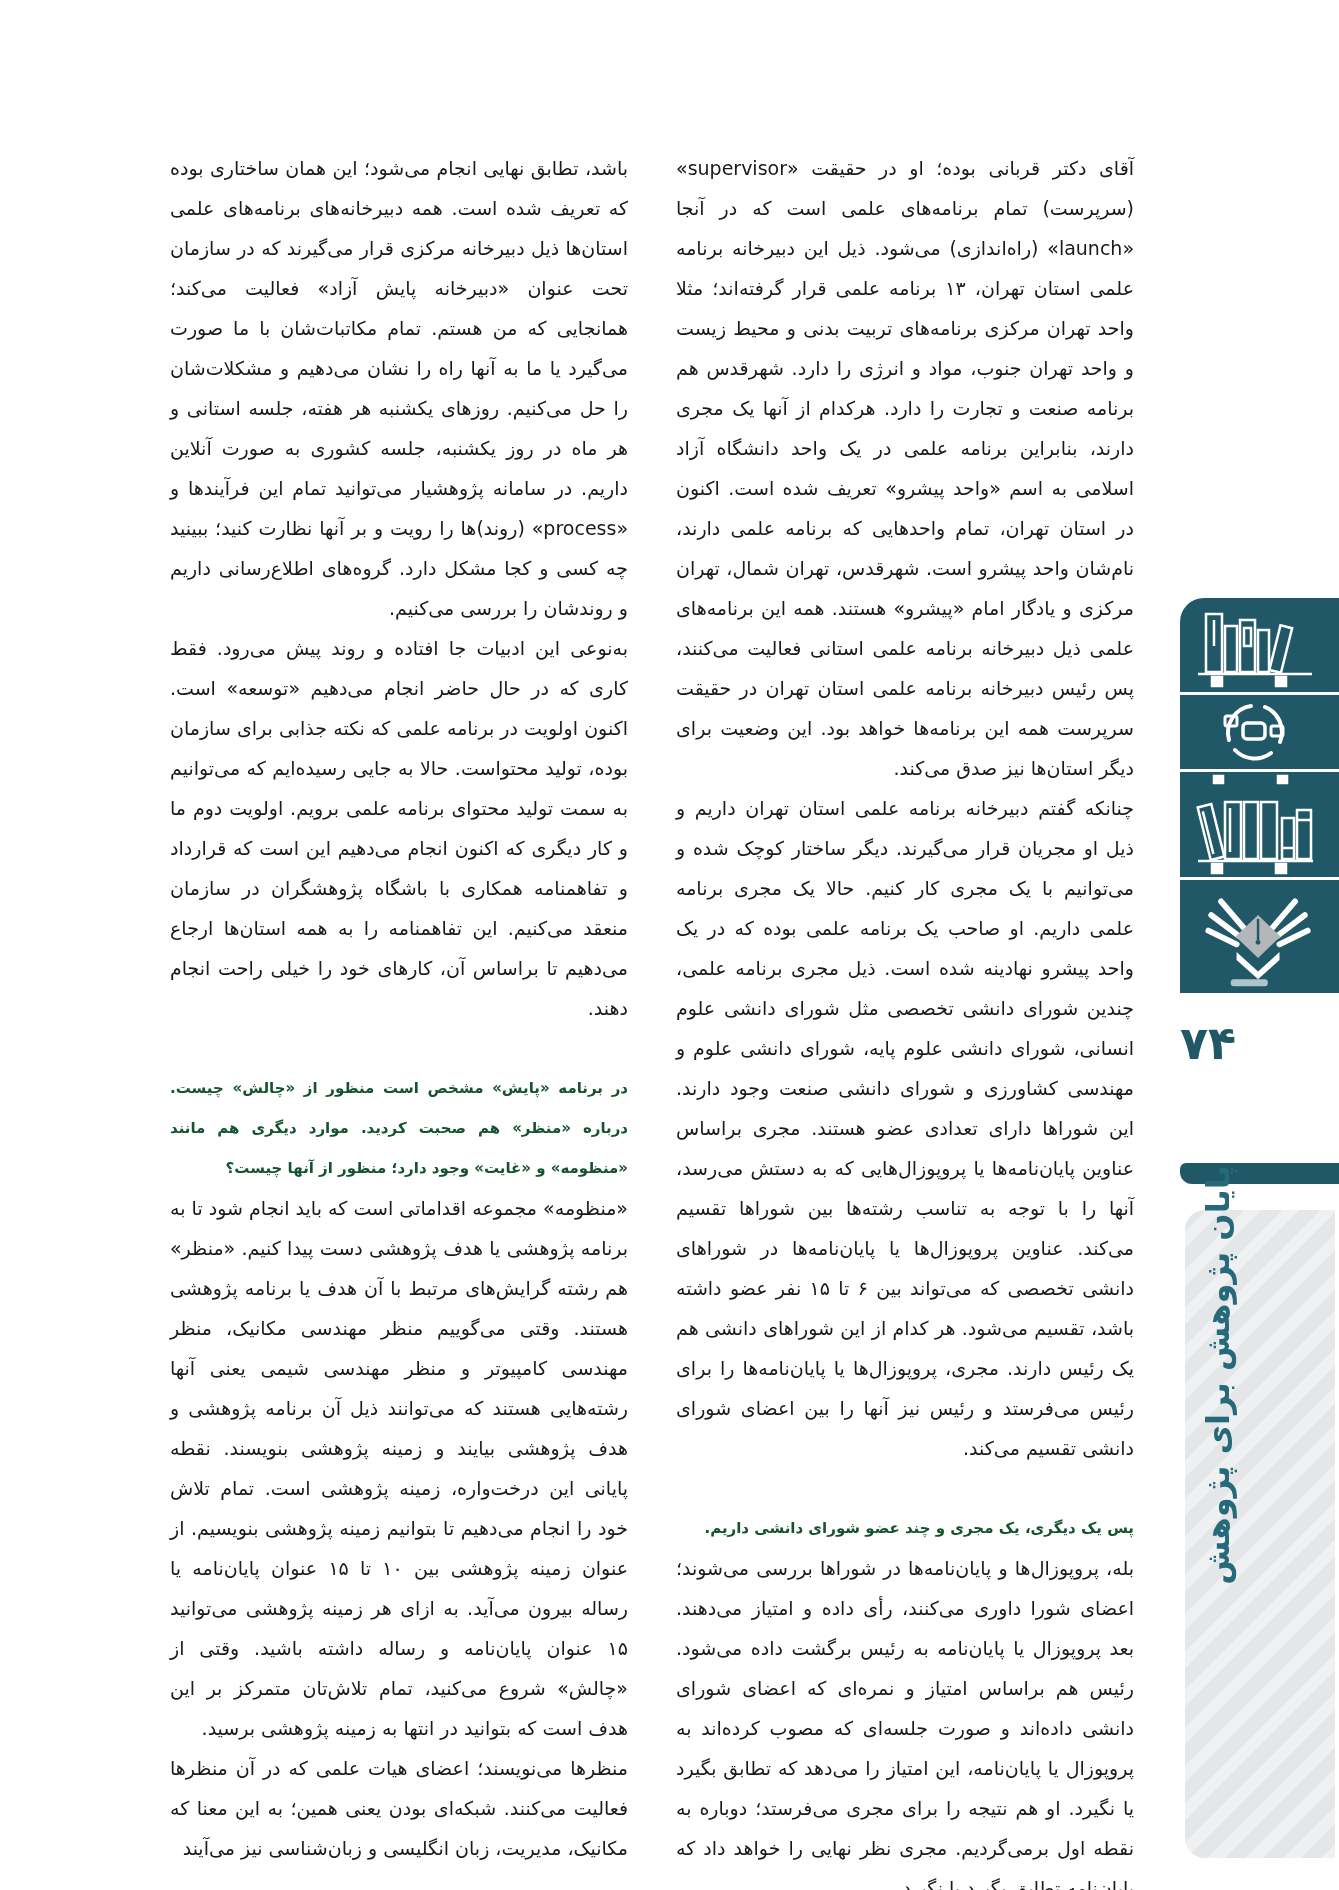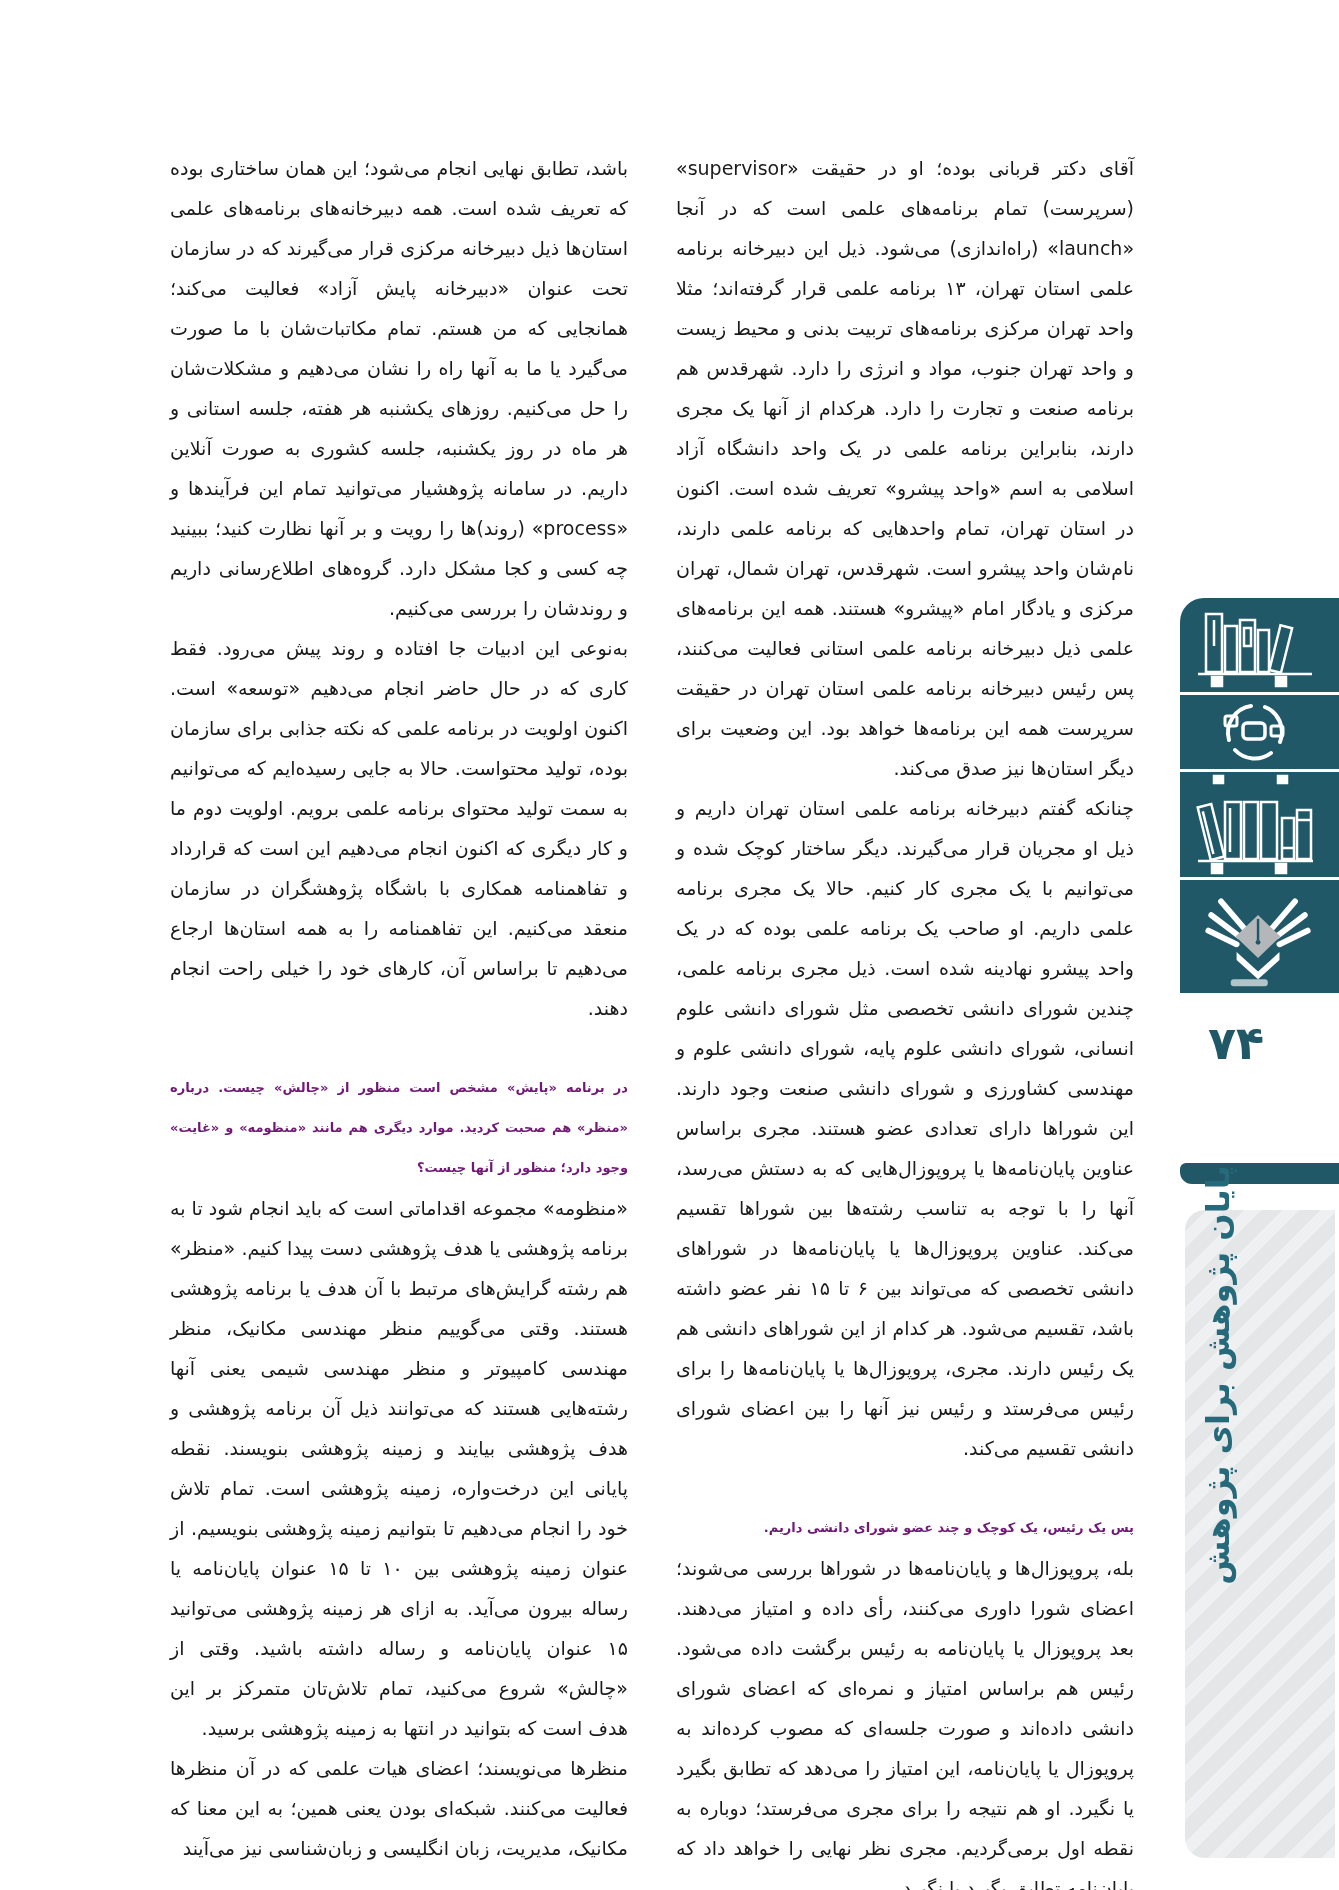--- a/index.html
+++ b/index.html
@@ -3,48 +3,48 @@
 <meta charset="utf-8">
 <style>
   html,body{margin:0;padding:0;background:#ffffff;}
   .page{position:relative;width:1339px;height:1890px;background:#ffffff;overflow:hidden;
         font-family:"DejaVu Sans",sans-serif;}
   .col{position:absolute;top:148px;width:458px;direction:rtl;text-align:justify;
        color:#1a1a1a;font-size:19px;line-height:40px;}
   .col-right{left:676px;}
   .col-left{left:170px;}
   .body-p{margin:0 0 0 0;}
-  .qhead{margin:40px 0 0 0;font-size:13px;line-height:40px;font-weight:bold;color:#701a75;}
+  .qhead{margin:40px 0 0 0;font-size:15px;line-height:40px;font-weight:bold;color:#14532d;}
   
   .icon-block{position:absolute;left:1180px;width:159px;background:#205868;}
   .blk-1{top:598px;height:94px;border-radius:24px 0 0 0;}
   .blk-2{top:695px;height:74px;}
   .blk-3{top:772px;height:105px;}
   .blk-4{top:880px;height:113px;}
   .icon-block svg{display:block;width:100%;height:100%;}
-  .page-number{position:absolute;left:1208px;top:1016px;color:#205868;
+  .page-number{position:absolute;left:1180px;top:1016px;color:#205868;
                font-size:46px;font-weight:bold;direction:rtl;}
   .section-tab{position:absolute;left:1180px;top:1163px;width:159px;height:21px;
                background:#205868;border-radius:6px 0 0 12px;}
   .side-strip{position:absolute;left:1185px;top:1210px;width:150px;height:648px;
               border-radius:20px 0 0 20px;
               background:repeating-linear-gradient(135deg,#e4e6e8 0px,#e4e6e8 15px,#eef0f1 15px,#eef0f1 27px);}
   .vertical-title{position:absolute;left:1218px;top:1375px;white-space:nowrap;
                   transform:translate(-50%,-50%) rotate(-90deg);
                   color:#26697b;font-size:32px;font-weight:bold;direction:rtl;}
 </style>
 </head>
 <body>
 
 <div class="page">
 
   <div class="col col-right">
     <p class="body-p">آقای دکتر قربانی بوده؛ او در حقیقت «supervisor» (سرپرست) تمام برنامه‌های علمی است که در آنجا «launch» (راه‌اندازی) می‌شود. ذیل این دبیرخانه برنامه علمی استان تهران، ۱۳ برنامه علمی قرار گرفته‌اند؛ مثلا واحد تهران مرکزی برنامه‌های تربیت بدنی و محیط زیست و واحد تهران جنوب، مواد و انرژی را دارد. شهرقدس هم برنامه صنعت و تجارت را دارد. هرکدام از آنها یک مجری دارند، بنابراین برنامه علمی در یک واحد دانشگاه آزاد اسلامی به اسم «واحد پیشرو» تعریف شده است. اکنون در استان تهران، تمام واحدهایی که برنامه علمی دارند، نام‌شان واحد پیشرو است. شهرقدس، تهران شمال، تهران مرکزی و یادگار امام «پیشرو» هستند. همه این برنامه‌های علمی ذیل دبیرخانه برنامه علمی استانی فعالیت می‌کنند، پس رئیس دبیرخانه برنامه علمی استان تهران در حقیقت سرپرست همه این برنامه‌ها خواهد بود. این وضعیت برای دیگر استان‌ها نیز صدق می‌کند.</p>
     <p class="body-p">چنانکه گفتم دبیرخانه برنامه علمی استان تهران داریم و ذیل او مجریان قرار می‌گیرند. دیگر ساختار کوچک شده و می‌توانیم با یک مجری کار کنیم. حالا یک مجری برنامه علمی داریم. او صاحب یک برنامه علمی بوده که در یک واحد پیشرو نهادینه شده است. ذیل مجری برنامه علمی، چندین شورای دانشی تخصصی مثل شورای دانشی علوم انسانی، شورای دانشی علوم پایه، شورای دانشی علوم و مهندسی کشاورزی و شورای دانشی صنعت وجود دارند. این شوراها دارای تعدادی عضو هستند. مجری براساس عناوین پایان‌نامه‌ها یا پروپوزال‌هایی که به دستش می‌رسد، آنها را با توجه به تناسب رشته‌ها بین شوراها تقسیم می‌کند. عناوین پروپوزال‌ها یا پایان‌نامه‌ها در شوراهای دانشی تخصصی که می‌تواند بین ۶ تا ۱۵ نفر عضو داشته باشد، تقسیم می‌شود. هر کدام از این شوراهای دانشی هم یک رئیس دارند. مجری، پروپوزال‌ها یا پایان‌نامه‌ها را برای رئیس می‌فرستد و رئیس نیز آنها را بین اعضای شورای دانشی تقسیم می‌کند.</p>
-    <h2 class="qhead">پس یک رئیس، یک کوچک و چند عضو شورای دانشی داریم.</h2>
+    <h2 class="qhead">پس یک دیگری، یک مجری و چند عضو شورای دانشی داریم.</h2>
     <p class="body-p">بله، پروپوزال‌ها و پایان‌نامه‌ها در شوراها بررسی می‌شوند؛ اعضای شورا داوری می‌کنند، رأی داده و امتیاز می‌دهند. بعد پروپوزال یا پایان‌نامه به رئیس برگشت داده می‌شود. رئیس هم براساس امتیاز و نمره‌ای که اعضای شورای دانشی داده‌اند و صورت جلسه‌ای که مصوب کرده‌اند به پروپوزال یا پایان‌نامه، این امتیاز را می‌دهد که تطابق بگیرد یا نگیرد. او هم نتیجه را برای مجری می‌فرستد؛ دوباره به نقطه اول برمی‌گردیم. مجری نظر نهایی را خواهد داد که پایان‌نامه تطابق بگیرد یا نگیرد.</p>
 
   </div>
 
   <div class="col col-left">
     <p class="body-p">باشد، تطابق نهایی انجام می‌شود؛ این همان ساختاری بوده که تعریف شده است. همه دبیرخانه‌های برنامه‌های علمی استان‌ها ذیل دبیرخانه مرکزی قرار می‌گیرند که در سازمان تحت عنوان «دبیرخانه پایش آزاد» فعالیت می‌کند؛ همانجایی که من هستم. تمام مکاتبات‌شان با ما صورت می‌گیرد یا ما به آنها راه را نشان می‌دهیم و مشکلات‌شان را حل می‌کنیم. روزهای یکشنبه هر هفته، جلسه استانی و هر ماه در روز یکشنبه، جلسه کشوری به صورت آنلاین داریم. در سامانه پژوهشیار می‌توانید تمام این فرآیندها و «process» (روند)ها را رویت و بر آنها نظارت کنید؛ ببینید چه کسی و کجا مشکل دارد. گروه‌های اطلاع‌رسانی داریم و روندشان را بررسی می‌کنیم.</p>
     <p class="body-p">به‌نوعی این ادبیات جا افتاده و روند پیش می‌رود. فقط کاری که در حال حاضر انجام می‌دهیم «توسعه» است. اکنون اولویت در برنامه علمی که نکته جذابی برای سازمان بوده، تولید محتواست. حالا به جایی رسیده‌ایم که می‌توانیم به سمت تولید محتوای برنامه علمی برویم. اولویت دوم ما و کار دیگری که اکنون انجام می‌دهیم این است که قرارداد و تفاهمنامه همکاری با باشگاه پژوهشگران در سازمان منعقد می‌کنیم. این تفاهمنامه را به همه استان‌ها ارجاع می‌دهیم تا براساس آن، کارهای خود را خیلی راحت انجام دهند.</p>
     <h2 class="qhead">در برنامه «پایش» مشخص است منظور از «چالش» چیست. درباره «منظر» هم صحبت کردید. موارد دیگری هم مانند «منظومه» و «غایت» وجود دارد؛ منظور از آنها چیست؟</h2>
     <p class="body-p">«منظومه» مجموعه اقداماتی است که باید انجام شود تا به برنامه پژوهشی یا هدف پژوهشی دست پیدا کنیم. «منظر» هم رشته گرایش‌های مرتبط با آن هدف یا برنامه پژوهشی هستند. وقتی می‌گوییم منظر مهندسی مکانیک، منظر مهندسی کامپیوتر و منظر مهندسی شیمی یعنی آنها رشته‌هایی هستند که می‌توانند ذیل آن برنامه پژوهشی و هدف پژوهشی بیایند و زمینه پژوهشی بنویسند. نقطه پایانی این درخت‌واره، زمینه پژوهشی است. تمام تلاش خود را انجام می‌دهیم تا بتوانیم زمینه پژوهشی بنویسیم. از عنوان زمینه پژوهشی بین ۱۰ تا ۱۵ عنوان پایان‌نامه یا رساله بیرون می‌آید. به ازای هر زمینه پژوهشی می‌توانید ۱۵ عنوان پایان‌نامه و رساله داشته باشید. وقتی از «چالش» شروع می‌کنید، تمام تلاش‌تان متمرکز بر این هدف است که بتوانید در انتها به زمینه پژوهشی برسید.</p>
     <p class="body-p">منظرها می‌نویسند؛ اعضای هیات علمی که در آن منظرها فعالیت می‌کنند. شبکه‌ای بودن یعنی همین؛ به این معنا که مکانیک، مدیریت، زبان انگلیسی و زبان‌شناسی نیز می‌آیند</p>

